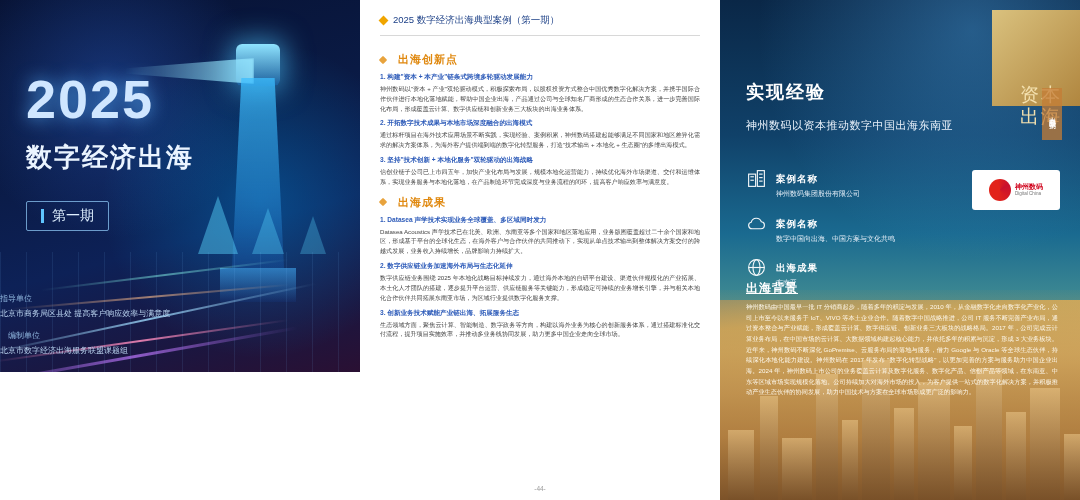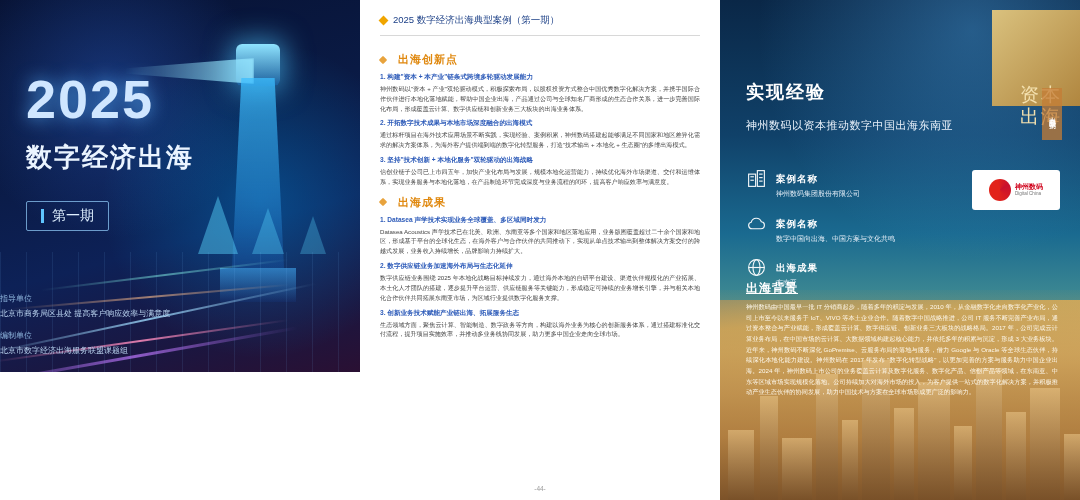--- a/index.html
+++ b/index.html
@@ -125,21 +125,21 @@
       <div class="cv-l1">数字经济出海</div>
       <div class="cv-badge">
         <span class="bar"></span>
         <span>第一期</span>
       </div>
     </div>
 
     <div class="cv-foot">
       <div class="lbl">指导单位</div>
       <div>北京市商务局区县处   提高客户响应效率与满意度</div>
-      <div class="lbl" style="margin-top:6px;">编制单位</div>
+      <div class="lbl" style="margin-top:6px;margin-left:8px;">编制单位</div>
       <div>北京市数字经济出海服务联盟课题组</div>
     </div>
   </div>
 
   <div class="mid">
     <div class="mid-head">
       <span class="sq"></span>
       <span class="t">2025 数字经济出海典型案例（第一期）</span>
     </div>
     <div class="mid-rule"></div>

